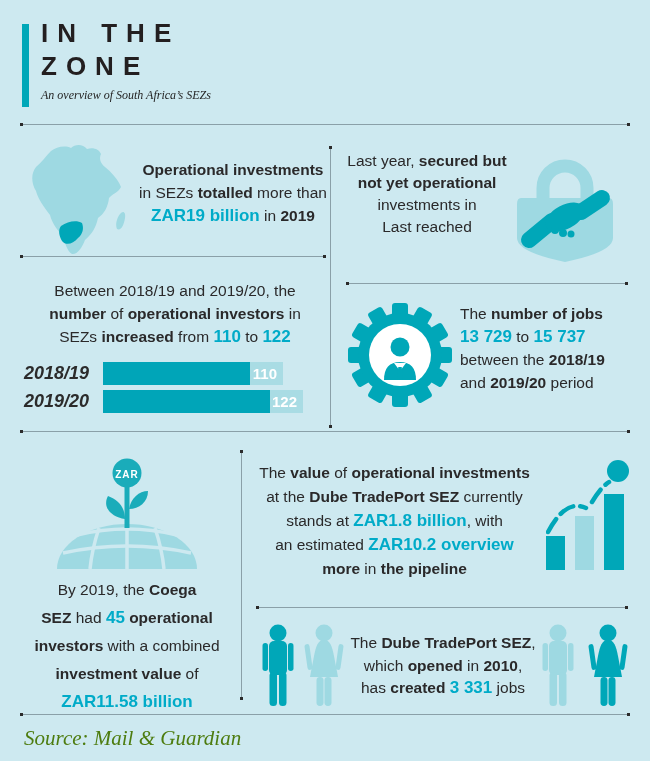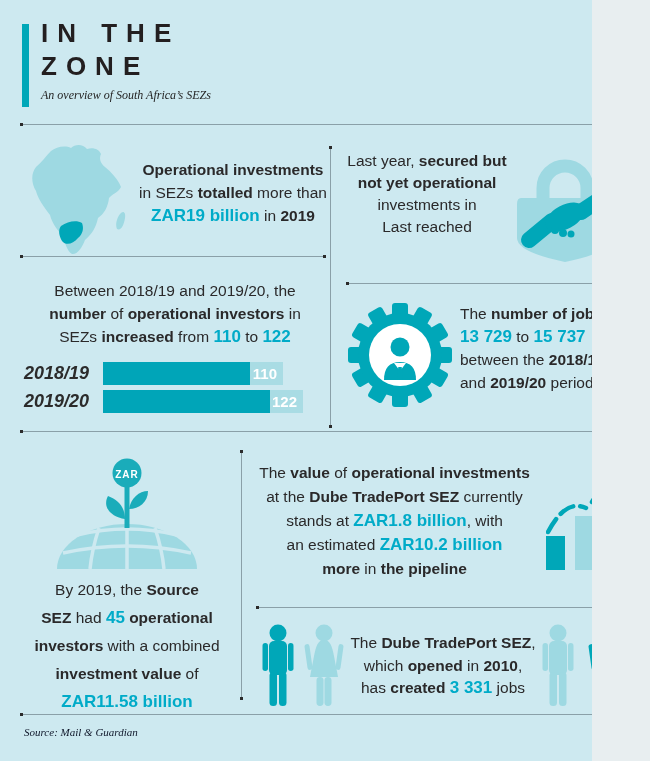--- a/index.html
+++ b/index.html
@@ -1,32 +1,32 @@
 <!DOCTYPE html>
 <html><head>
 <meta charset="utf-8">
 <style>
   html,body{margin:0;padding:0;background:#e8eef0;}
   .canvas{
-    position:relative;width:592px;height:761px;overflow:hidden;
+    position:relative;width:650px;height:761px;overflow:hidden;
     background:#cde9f0;
     font-family:"Liberation Sans",sans-serif;color:#262425;
   }
   
   .hline{position:absolute;height:1px;background:#8aa0a8;}
   .hline::before,.hline::after{content:"";position:absolute;top:-1px;width:3px;height:3px;background:#2b2b2b;}
   .hline::before{left:-2px}.hline::after{right:-2px}
   .vline{position:absolute;width:1px;background:#8aa0a8;}
   .vline::before,.vline::after{content:"";position:absolute;left:-1px;width:3px;height:3px;background:#2b2b2b;}
   .vline::before{top:-2px}.vline::after{bottom:-2px}
   
   .accent-bar{position:absolute;left:22px;top:24px;width:7px;height:83px;background:#00a7b8;}
   .title{position:absolute;left:41px;top:17px;font-size:26px;font-weight:700;line-height:33px;letter-spacing:9px;color:#231f20;}
   .subtitle{position:absolute;left:41px;top:88px;font-family:"Liberation Serif",serif;font-style:italic;font-size:12px;color:#232323;}
-  .footer-src{position:absolute;left:24px;top:726px;font-family:"Liberation Serif",serif;font-style:italic;font-size:11px;color:#0f172a;}
+  .footer-src{position:absolute;left:24px;top:726px;font-family:"Liberation Serif",serif;font-style:italic;font-size:21px;color:#4d7c0f;}
   
   .rt{position:absolute;font-size:15.5px;line-height:23px;color:#2a292a;}
   .rt b{font-weight:700;}
   .rt .teal{color:#00abc8;}
   .rt .big{font-size:17px;}
   .tc{text-align:center}.tr{text-align:center}.tl{text-align:left}
   
   #bar-chart{position:absolute;left:0;top:362px;width:650px;height:56px;}
   .bar-row{position:absolute;left:0;width:650px;height:23px;}
   .bar-year{position:absolute;left:24px;top:0;width:76px;font-size:18px;font-weight:700;font-style:italic;color:#2b2b2b;line-height:23px;}
@@ -159,32 +159,32 @@
         <path d="M100,72 Q107,93 109,113"></path>
       </g>
       <path d="M72,31 L72,72" stroke="#1aacba" stroke-width="5" fill="none"></path>
       <path fill="#1aacba" d="M70,63 C56,61 47,51 53,40 C64,44 70,52 70,63 Z"></path>
       <path fill="#1aacba" d="M74,53 C76,42 84,35 93,35 C93,46 84,53 74,53 Z"></path>
       <circle cx="72" cy="17" r="14.5" fill="#1aacba"></circle>
       <text x="72" y="21.5" text-anchor="middle" font-size="10" font-weight="bold" letter-spacing="1" fill="#ffffff" font-family="Liberation Sans, sans-serif">ZAR</text>
     </svg>
   </div>
   <div class="rt tc" style="left:20px;top:576px;width:214px;line-height:28px">
-      <div class="rt-line"><span>By 2019, the </span><b>Source</b></div>
+      <div class="rt-line"><span>By 2019, the </span><b>Coega</b></div>
       <div class="rt-line"><b>SEZ</b><span> had </span><b class="teal big">45</b><span> </span><b>operational</b></div>
       <div class="rt-line"><b>investors</b><span> with a combined</span></div>
       <div class="rt-line"><b>investment value</b><span> of</span></div>
       <div class="rt-line"><b class="teal big">ZAR11.58 billion</b></div>
     </div>
 
   <div class="rt tr" style="left:253px;top:461px;width:283px;line-height:24px">
       <div class="rt-line"><span>The </span><b>value</b><span> of </span><b>operational investments</b></div>
       <div class="rt-line"><span>at the </span><b>Dube TradePort SEZ</b><span> currently</span></div>
       <div class="rt-line"><span>stands at </span><b class="teal big">ZAR1.8 billion</b><span>, with</span></div>
-      <div class="rt-line"><span>an estimated </span><b class="teal big">ZAR10.2 billion</b></div>
+      <div class="rt-line"><span>an estimated </span><b class="teal big">ZAR10.2 overview</b></div>
       <div class="rt-line"><b>more</b><span> in </span><b>the pipeline</b></div>
     </div>
   <div class="icon" style="left:546px;top:458px;width:88px;height:112px">
     <svg width="88" height="112" viewBox="0 0 88 112">
       <rect class="tD" x="0" y="78" width="19" height="34"></rect>
       <rect class="tL" x="29" y="58" width="19" height="54"></rect>
       <rect class="tD" x="58" y="36" width="20" height="76"></rect>
       <path d="M2,74 C16,48 28,45 40,50 M46,44 C52,34 57,28 63,24" fill="none" stroke="#00a7b8" stroke-width="4.5" stroke-linecap="round" stroke-dasharray="15 7"></path>
       <circle class="tD" cx="72" cy="13" r="11"></circle>
     </svg>

